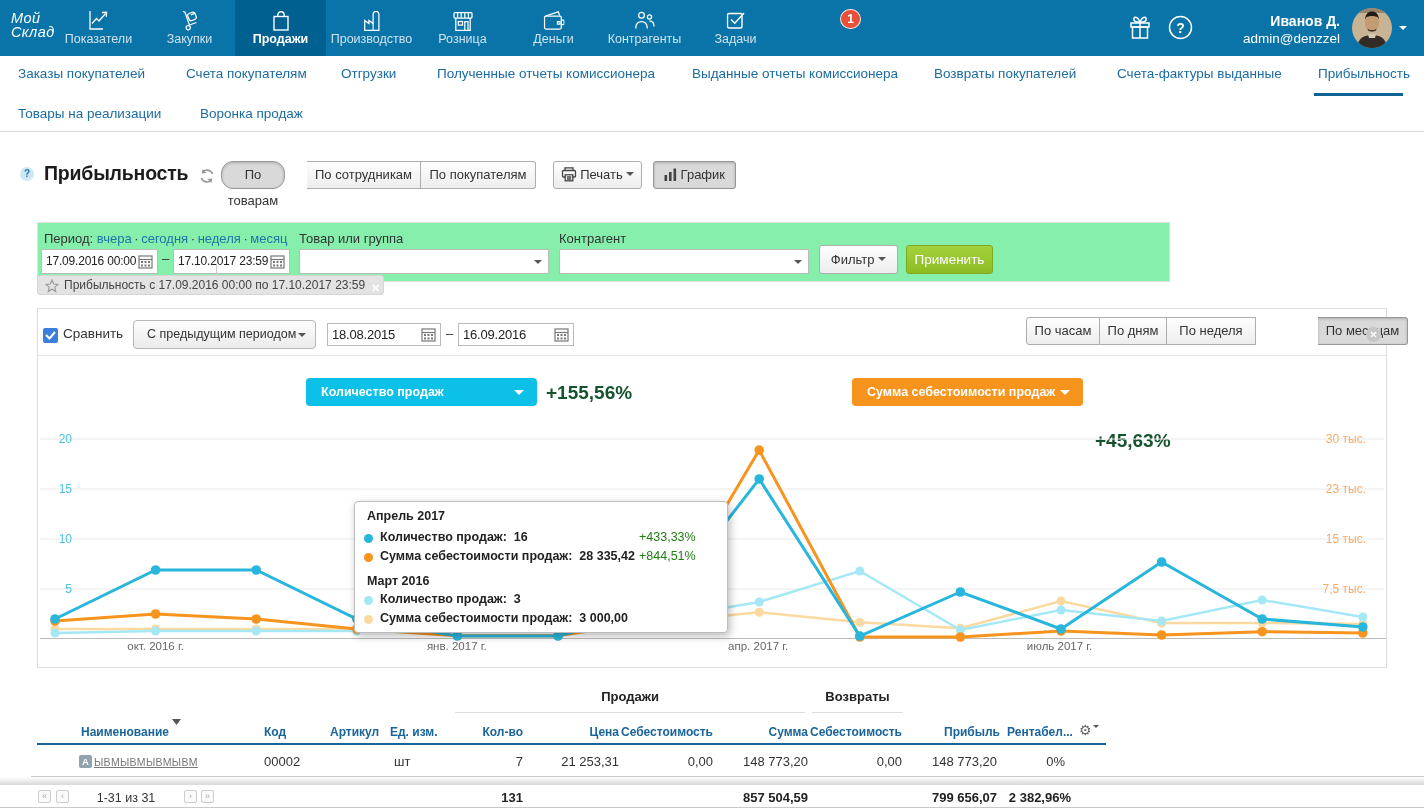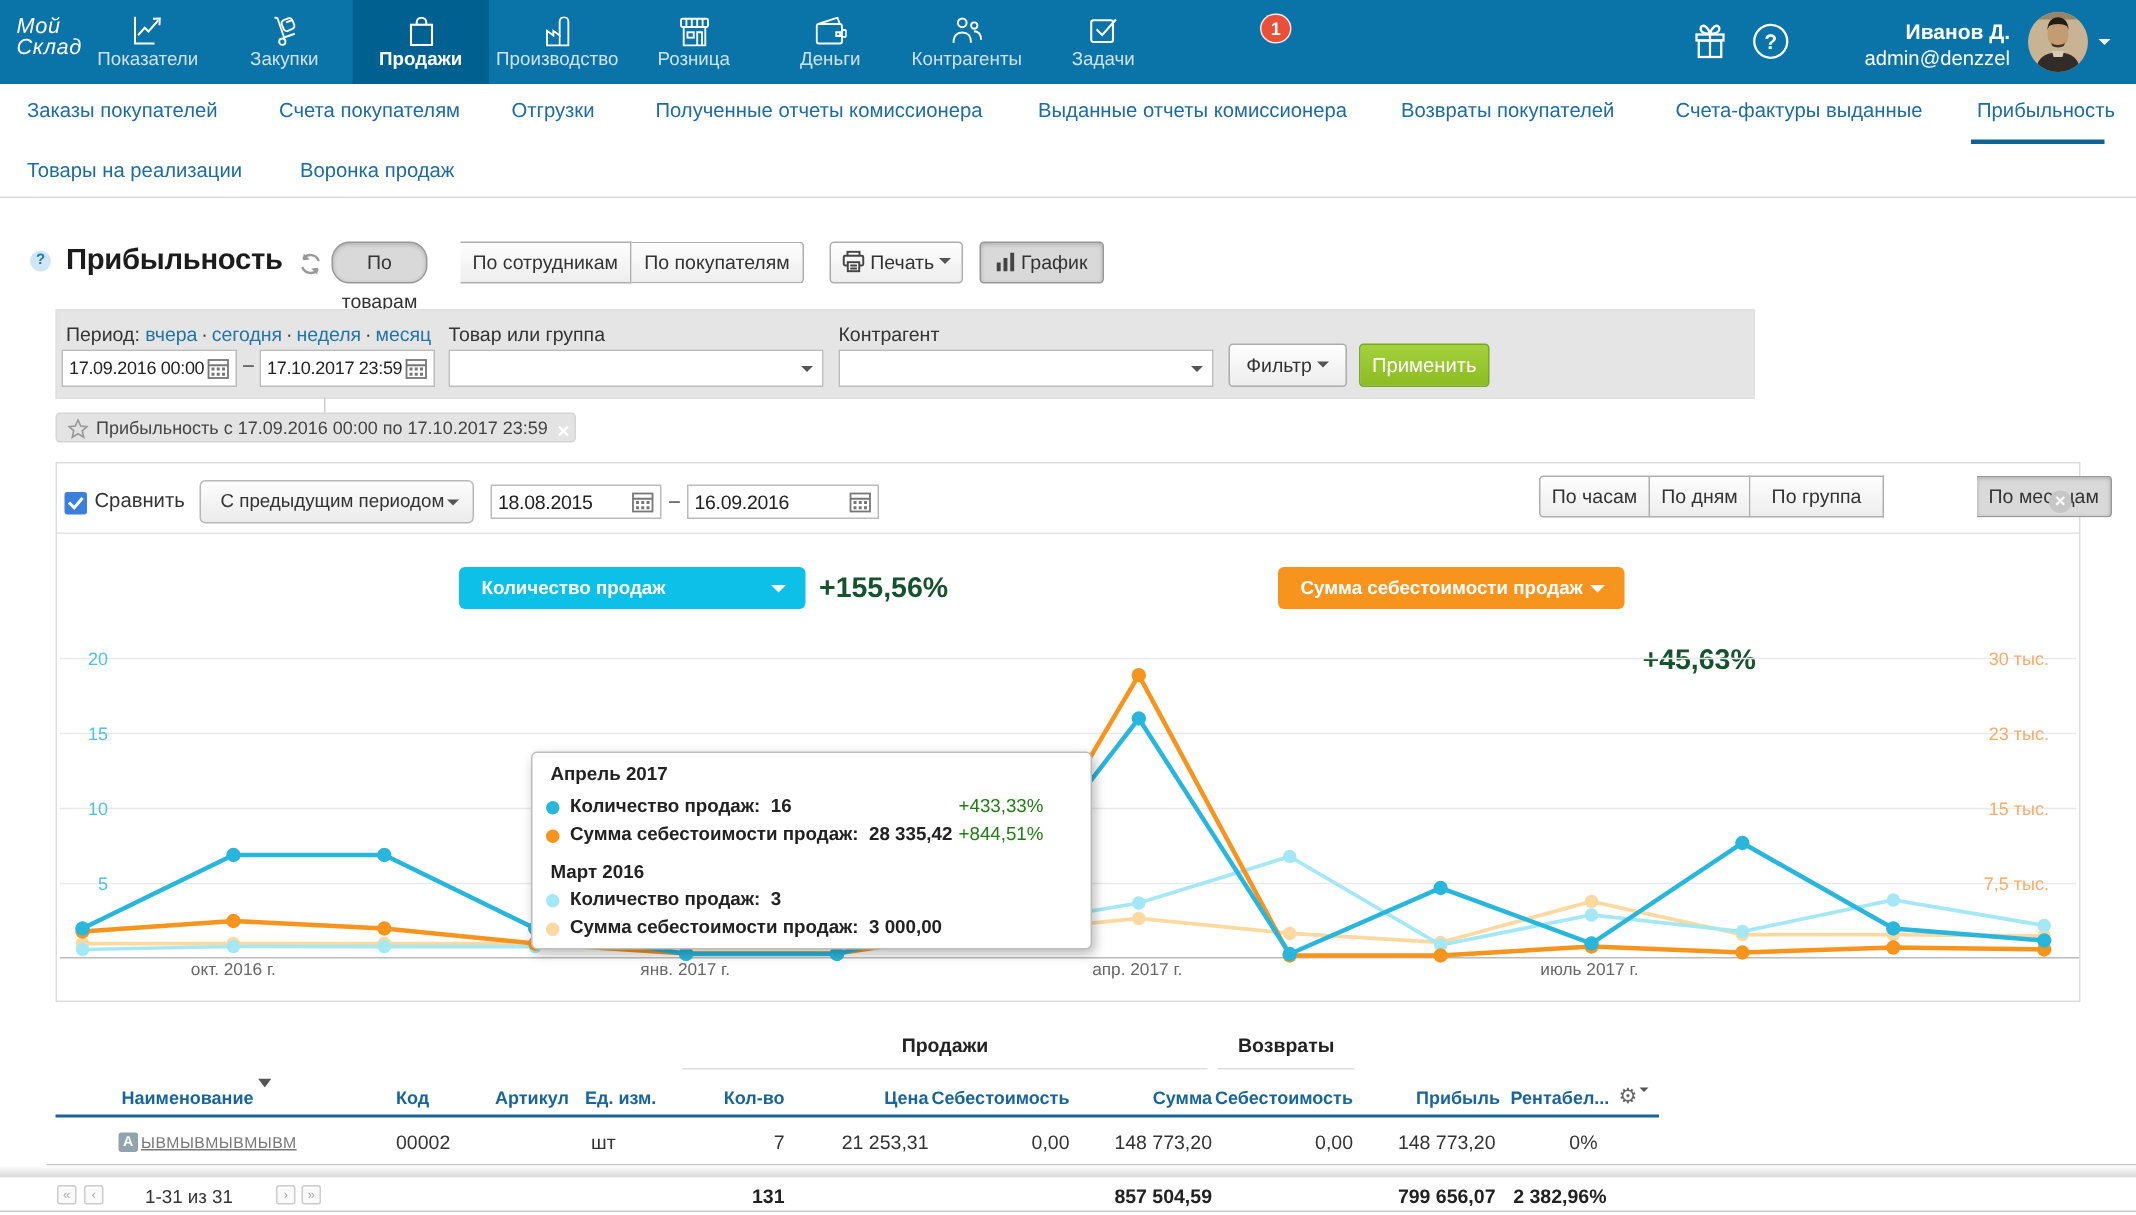--- a/index.html
+++ b/index.html
@@ -33,21 +33,21 @@
 .h1 { position:absolute; left:44px; top:162px; font-size:19.5px; font-weight:bold; color:#1c1c1c; letter-spacing:-0.2px; }
 .refresh { position:absolute; left:199px; top:168px; }
 .btn { position:absolute; height:28px; border:1px solid #adadad; border-radius:3px; background:linear-gradient(#fefefe,#ededed); font-size:13px; color:#333; text-align:center; line-height:26px; }
 .btn.pressed { background:#d9d9d9; border-color:#979797; box-shadow:inset 0 1px 3px rgba(0,0,0,.2); }
 .grp { border-radius:0; }
 .grp.first { border-radius:3px 0 0 3px; }
 .grp.last { border-radius:0 3px 3px 0; }
 .grp.mid, .grp.last { border-left:none; }
 
 
-#filter { position:absolute; left:37px; top:206px; width:1133px; height:60px; background:#e5e5e5; border:1px solid #e0e0e0; }
+#filter { position:absolute; left:37px; top:222px; width:1133px; height:60px; background:#86efac; border:1px solid #e0e0e0; }
 #filter .lab { position:absolute; top:8px; font-size:13px; color:#333; }
 #filter .blu { color:#2274a7; }
 .inp { position:absolute; top:26px; height:25px; background:#fff; border:1px solid #bbb; font-size:12px; letter-spacing:-0.2px; color:#222; line-height:23px; padding-left:4px; white-space:nowrap; }
 .cal { position:absolute; right:4px; top:4px; width:15px; height:15px; }
 .combo-arrow { position:absolute; right:6px; top:10px; width:0; height:0; border:4.5px solid transparent; border-top-color:#555; }
 #applybtn { position:absolute; left:868px; top:22px; width:87px; height:29px; border:1px solid #7fa822; border-radius:3px; background:linear-gradient(#a3d13c,#8cbc22); color:#fff; font-size:13.5px; text-align:center; line-height:27px; }
 .tagline { position:absolute; left:216px; top:265px; width:1px; height:10px; background:#ccc; }
 #tag { position:absolute; left:37px; top:275px; height:20px; background:#e3e3e3; border:1px solid #d6d6d6; border-radius:3px; font-size:12px; color:#444; line-height:18px; padding:0 18px 0 26px; }
 #tag .x { position:absolute; right:3px; top:3px; color:#fff; font-weight:bold; font-size:11px; }
 
@@ -297,37 +297,37 @@
           <g fill="#777">
             <rect x="3" y="7" width="2" height="2"></rect>
             <rect x="6.5" y="7" width="2" height="2"></rect>
             <rect x="10" y="7" width="2" height="2"></rect>
             <rect x="3" y="10.5" width="2" height="2"></rect>
             <rect x="6.5" y="10.5" width="2" height="2"></rect>
             <rect x="10" y="10.5" width="2" height="2"></rect>
           </g>
         </svg></div>
     <div style="position:absolute;left:408px;top:17px;font-size:13px;">–</div>
-    <div class="inp" style="left:420px; top:14px; width:128px; height:23px; line-height:21px; font-size:13px; left:420px;">16.09.2016<svg class="cal" style="top:3px" viewBox="0 0 15 15">
+    <div class="inp" style="left:420px; top:14px; width:116px; height:23px; line-height:21px; font-size:13px; left:420px;">16.09.2016<svg class="cal" style="top:3px" viewBox="0 0 15 15">
           <g stroke="#777" fill="none" stroke-width="1.2">
             <rect x="1" y="2" width="13" height="12"></rect>
             <path d="M1 5.5 H14"></path>
           </g>
           <g fill="#777">
             <rect x="3" y="7" width="2" height="2"></rect>
             <rect x="6.5" y="7" width="2" height="2"></rect>
             <rect x="10" y="7" width="2" height="2"></rect>
             <rect x="3" y="10.5" width="2" height="2"></rect>
             <rect x="6.5" y="10.5" width="2" height="2"></rect>
             <rect x="10" y="10.5" width="2" height="2"></rect>
           </g>
         </svg></div>
     <div class="seg" style="left:988px; width:74px; border-radius:3px 0 0 3px;">По часам</div>
     <div class="seg" style="left:1062px; width:67px; border-left:none;">По дням</div>
-    <div class="seg" style="left:1129px; width:89px; border-left:none;">По группа</div>
+    <div class="seg" style="left:1129px; width:89px; border-left:none;">По неделя</div>
     <div class="seg pressed" style="left:1280px; width:90px; border-left:none; border-radius:0 3px 3px 0; background:#d9d9d9; border-color:#979797; box-shadow:inset 0 1px 3px rgba(0,0,0,.2);">По месяцам</div>
     <div style="position:absolute; left:1328px; top:18px; width:15px; height:15px; border-radius:50%; background:#c6c6c6; color:#fff; text-align:center; line-height:15px; font-size:9.5px; font-weight:bold;">✕</div>
   </div>
   <div class="pill" style="left:268px; width:231px; background:#0cc0e7;">Количество продаж<div class="pa"></div></div>
   <div class="pct" style="left:508px;">+155,56%</div>
   <div class="pill" style="left:814px; width:231px; background:#f7941e;">Сумма себестоимости продаж<div class="pa"></div></div>
   <div class="pct" style="left:1057px;margin-top:48px;">+45,63%</div>
   <svg id="chart" style="position:absolute; left:0; top:112px;" width="1348" height="246" viewBox="38 420 1348 246" font-family="Liberation Sans, sans-serif">
       <line x1="40" x2="1384" y1="438" y2="438" stroke="#e9e9e9"></line>
       <line x1="40" x2="1384" y1="488" y2="488" stroke="#e9e9e9"></line>

